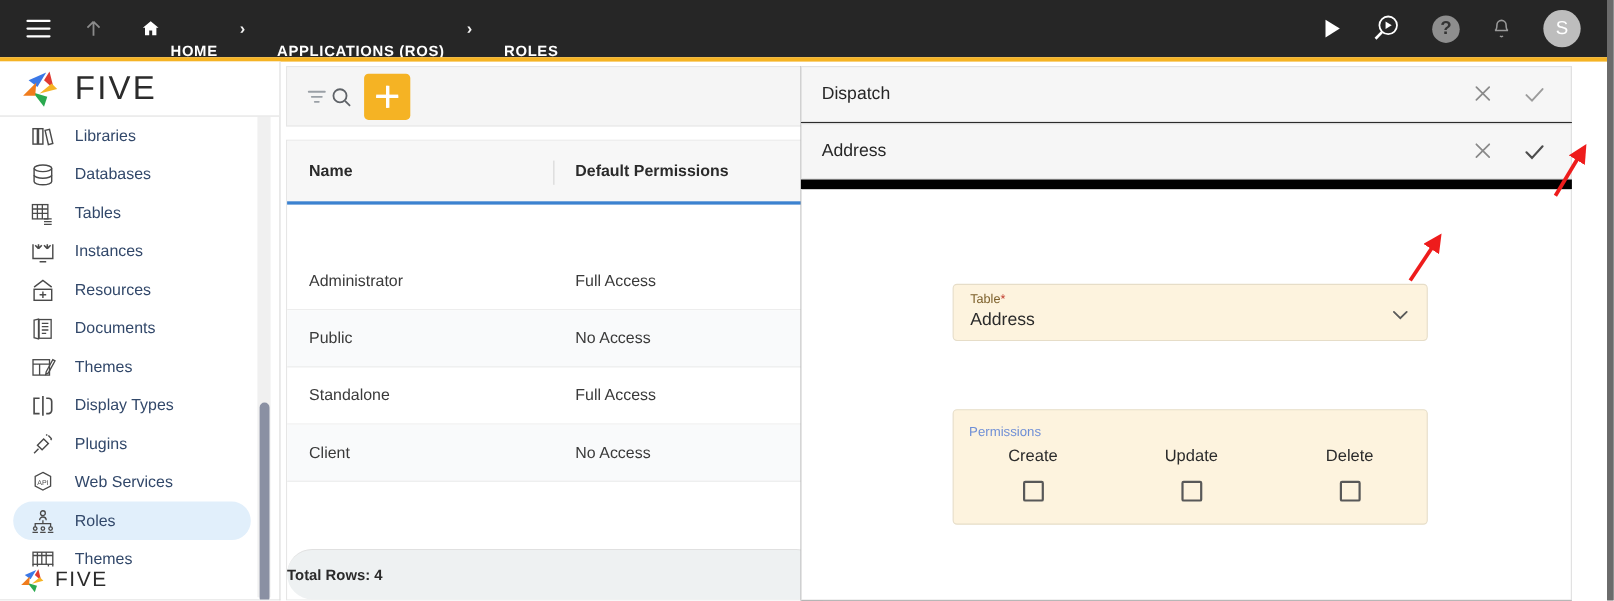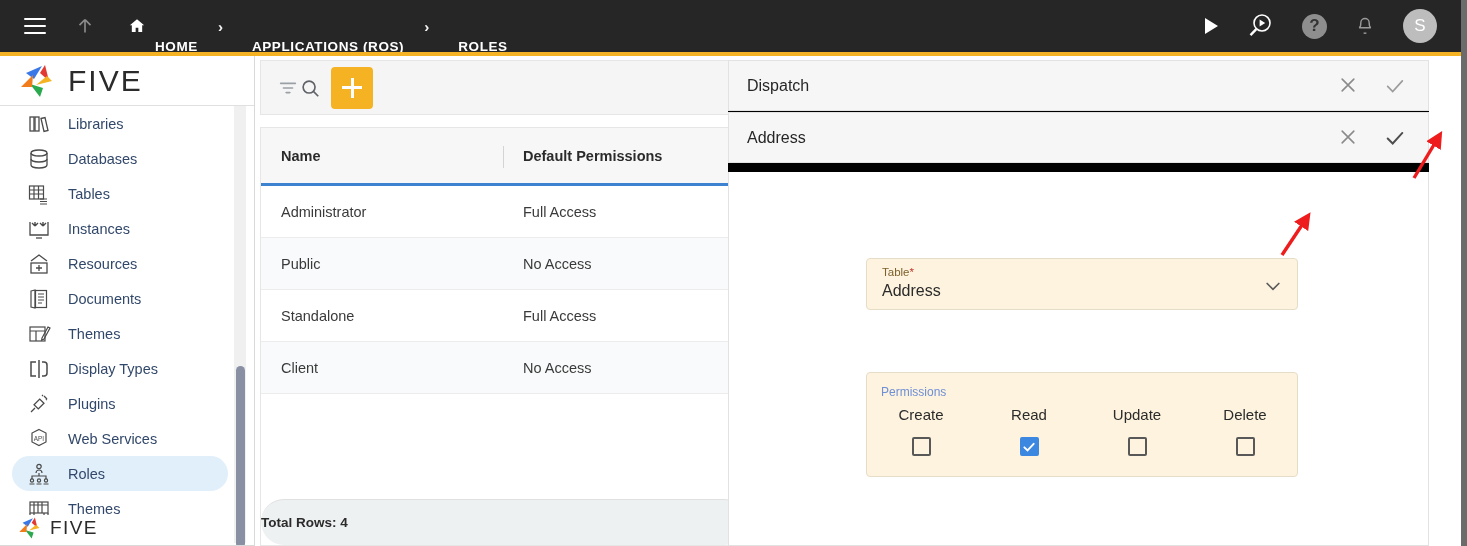--- a/index.html
+++ b/index.html
@@ -173,21 +173,21 @@
   }
   .th {
     font-size: 14.5px; font-weight: bold; color: #2b2b2b;
   }
   .th.name { padding-left: 20px; width: 240px; }
   .th.perm { padding-left: 22px; }
   .th-divider {
     position: absolute; left: 242px; top: 18px;
     width: 1px; height: 22px; background: #d4d4d4;
   }
-  .tbody { flex: 1; overflow: hidden; }
+  .tbody { flex: 1; overflow: hidden; margin-top: 44px; }
   .trow {
     height: 52px; display: flex; align-items: center;
     border-bottom: 1px solid #ececec;
     cursor: pointer;
   }
   .trow.alt { background: #f9fafb; }
   .td { font-size: 14.5px; color: #3a3a3a; }
   .td.name { padding-left: 20px; width: 240px; }
   .td.perm { padding-left: 22px; }
   .tfoot {
@@ -613,28 +613,20 @@
 
       <div class="permbox">
         <div class="permbox-title">Permissions</div>
         <div class="perm-grid">
 
           <div class="perm-col">
             <div class="perm-name">Create</div>
             <div class="cb"></div>
           </div>
 
-          <div class="perm-col">
-            <div class="perm-name">Read</div>
-            <div class="cb checked">
-              <svg width="14" height="14" viewBox="0 0 24 24" fill="none" stroke="#ffffff" stroke-width="3.2" stroke-linecap="round">
-                <path d="m4 12.5 5.5 5.5L20 6.5"></path>
-              </svg>
-            </div>
-          </div>
 
           <div class="perm-col">
             <div class="perm-name">Update</div>
             <div class="cb"></div>
           </div>
 
           <div class="perm-col">
             <div class="perm-name">Delete</div>
             <div class="cb"></div>
           </div>

